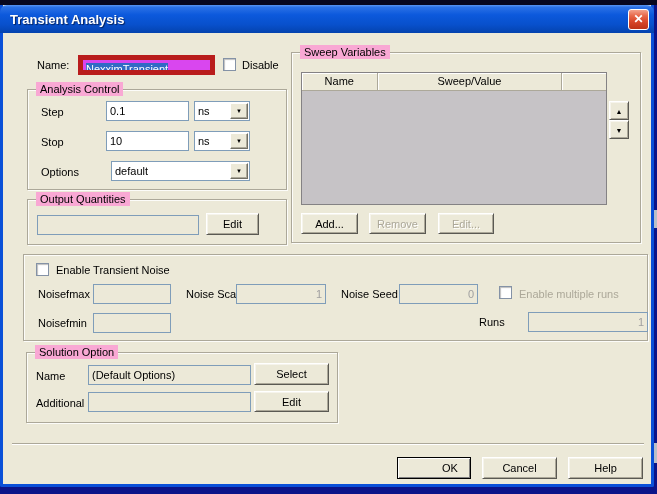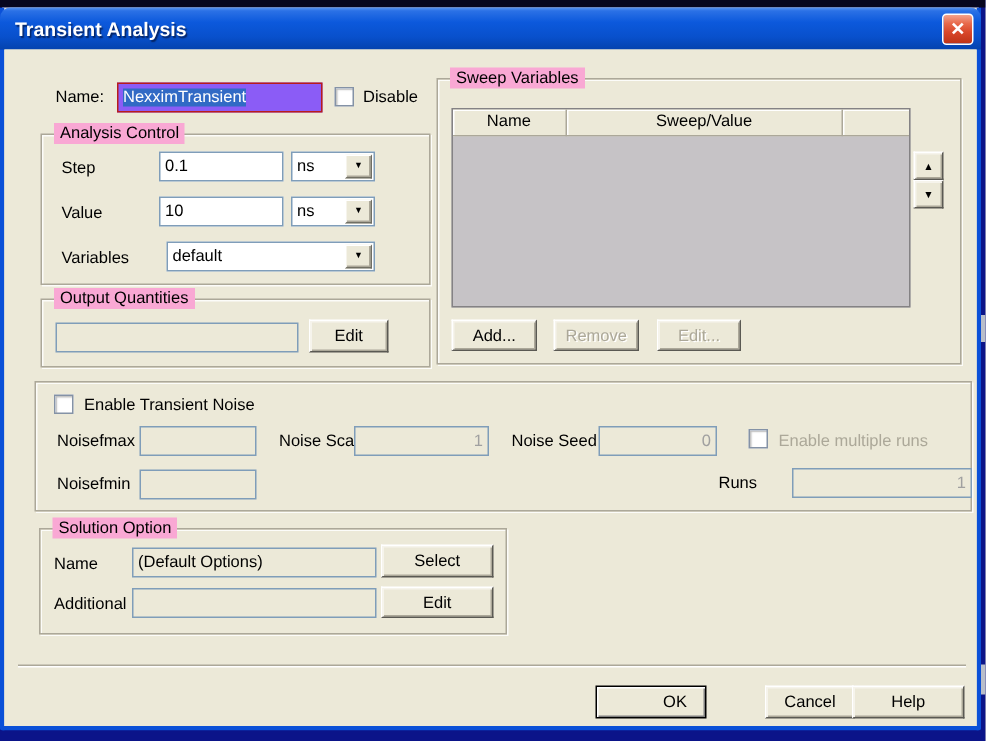--- a/index.html
+++ b/index.html
@@ -34,21 +34,21 @@
   .lbl.dis{color:#ACA899;}
   .grp{position:absolute;box-sizing:border-box;border:1px solid #ACA899;
        box-shadow:inset 1px 1px 0 rgba(255,255,255,.85),1px 1px 0 rgba(255,255,255,.85);}
   .grp-cap{position:absolute;top:-8px;left:8px;background:#f9a8d4;padding:0 4px;line-height:14px;white-space:nowrap;}
   .tb{
     position:absolute;box-sizing:border-box;background:#fff;border:1px solid #7F9DB9;
     font:11px "Liberation Sans",sans-serif;padding:2px 3px;margin:0;outline:none;color:#000;
   }
   .tb.dis{background:#ECE9D8;color:#A0A0A0;}
   .tb.right{text-align:right;}
-  .fakefield{position:absolute;box-sizing:border-box;background:#8b5cf6;border:1px solid #b91c1c;
+  .fakefield{position:absolute;box-sizing:border-box;background:#d946ef;border:5px solid #b91c1c;
     padding:2px 3px;line-height:14px;white-space:nowrap;overflow:hidden;}
   .sel{background:#316AC5;color:#fff;}
   .combo{position:absolute;box-sizing:border-box;background:#fff;border:1px solid #7F9DB9;cursor:default;}
   .combo .val{position:absolute;left:3px;top:2px;line-height:14px;}
   .combo .dd{
     position:absolute;right:1px;top:1px;bottom:1px;width:16px;background:#ECE9D8;
     border-top:1px solid #fff;border-left:1px solid #fff;border-right:1px solid #716F64;border-bottom:1px solid #716F64;
     box-shadow:inset -1px -1px 0 #ACA899;
     display:flex;align-items:center;justify-content:center;font-size:6px;color:#000;
   }
@@ -105,29 +105,29 @@
     <div class="grp" style="left:24px;top:56px;width:260px;height:101px;">
       <span class="grp-cap">Analysis Control</span>
       <span class="lbl" style="left:13px;top:16px;">Step</span>
       <input class="tb" style="left: 78px; top: 11px; width: 83px; height: 20px;" value="0.1">
       <div class="combo" style="left:166px;top:11px;width:56px;height:20px;">
         <span class="val">ns</span>
         <span class="dd">
             <span>▼</span>
           </span>
       </div>
-      <span class="lbl" style="left:13px;top:46px;">Value</span>
+      <span class="lbl" style="left:13px;top:46px;">Stop</span>
       <input class="tb" style="left: 78px; top: 41px; width: 83px; height: 20px;" value="10">
       <div class="combo" style="left:166px;top:41px;width:56px;height:20px;">
         <span class="val">ns</span>
         <span class="dd">
             <span>▼</span>
           </span>
       </div>
-      <span class="lbl" style="left:13px;top:76px;">Variables</span>
+      <span class="lbl" style="left:13px;top:76px;">Options</span>
       <div class="combo" style="left:83px;top:71px;width:139px;height:20px;">
         <span class="val">default</span>
         <span class="dd">
             <span>▼</span>
           </span>
       </div>
     </div>
 
     <div class="grp" style="left:24px;top:166px;width:260px;height:46px;">
       <span class="grp-cap">Output Quantities</span>
@@ -194,20 +194,20 @@
       <input class="tb dis" style="left: 61px; top: 39px; width: 163px; height: 20px;" disabled="" value="">
       <span class="btn" style="left:227px;top:38px;width:75px;height:21px;">
           <span>Edit</span>
         </span>
     </div>
 
     <div class="sep" style="left:9px;top:410px;width:632px;"></div>
     <span class="btn default" style="left:394px;top:424px;width:74px;height:22px;padding-left:32px;">
         <span>OK</span>
       </span>
-    <span class="btn" style="left:507px;top:424px;width:60px;height:22px;text-align:right;">
+    <span class="btn" style="left:479px;top:424px;width:75px;height:22px;text-align:right;">
         <span>Cancel</span>
       </span>
     <span class="btn" style="left:565px;top:424px;width:75px;height:22px;text-align:right;">
         <span>Help</span>
       </span>
   </div>
 </div>
 
 </body></html>

